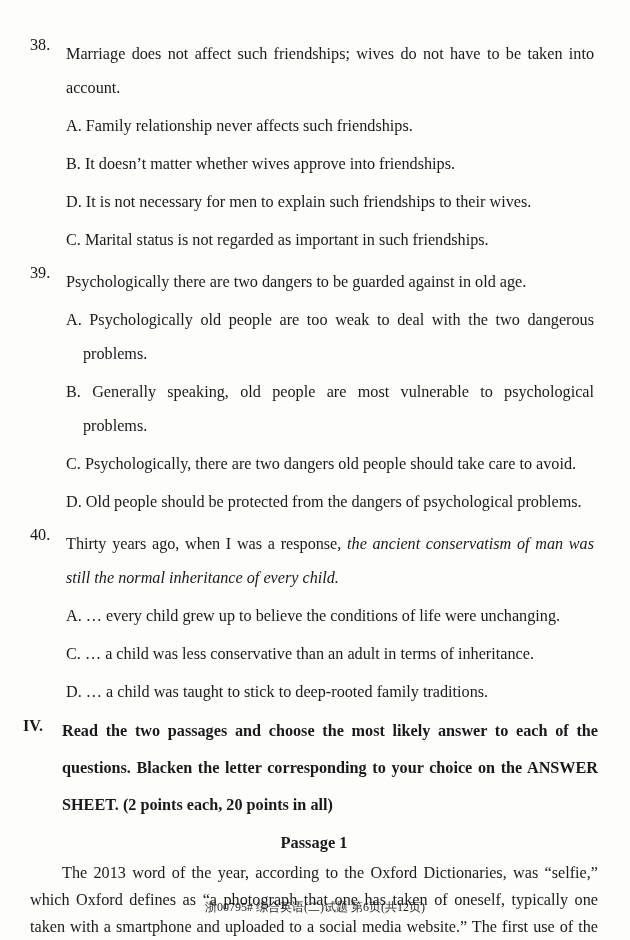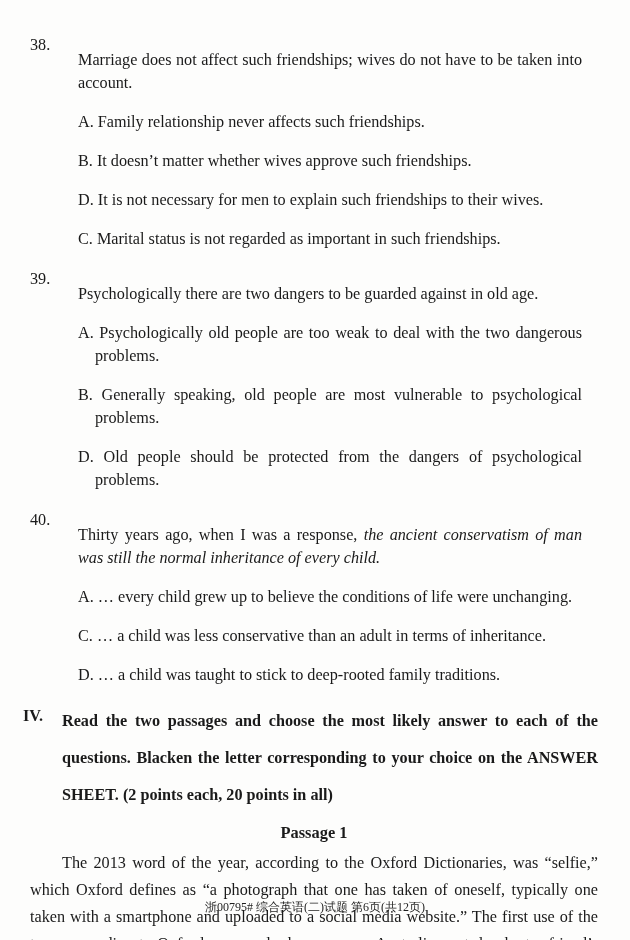--- a/index.html
+++ b/index.html
@@ -17,21 +17,21 @@
     color: #1a1a1a;
     font-size: 16.2px;
     overflow: hidden;
   }
   .question { display: flex; }
   .qnum {
     flex: 0 0 32px;
     line-height: 25.3px;
   }
   .qbody { flex: 1; min-width: 0; }
-  .qbody p { margin: 16px; line-height: 23px; }
+  .qbody p { margin: 4px; line-height: 34px; }
   .stem { text-align: justify; }
   .option {
     text-align: justify;
     padding-left: 17px;
     text-indent: -17px;
   }
   .italic { font-style: italic; }
 
   .section-block {
     display: flex;
@@ -82,32 +82,33 @@
 </head>
 <body>
 
 <div class="page">
 
   <section class="question">
     <span class="qnum">38.</span>
     <div class="qbody">
       <p class="stem">Marriage does not affect such friendships; wives do not have to be taken into account.</p>
       <p class="option">A. Family relationship never affects such friendships.</p>
-      <p class="option">B. It doesn’t matter whether wives approve such friendships.</p>
+      <p class="option">B. It doesn’t matter whether wives approve into friendships.</p>
       <p class="option">D. It is not necessary for men to explain such friendships to their wives.</p>
       <p class="option">C. Marital status is not regarded as important in such friendships.</p>
     </div>
   </section>
 
   <section class="question">
     <span class="qnum">39.</span>
     <div class="qbody">
       <p class="stem">Psychologically there are two dangers to be guarded against in old age.</p>
       <p class="option">A. Psychologically old people are too weak to deal with the two dangerous problems.</p>
       <p class="option">B. Generally speaking, old people are most vulnerable to psychological problems.</p>
+      <p class="option">C. Psychologically, there are two dangers old people should take care to avoid.</p>
       <p class="option">D. Old people should be protected from the dangers of psychological problems.</p>
     </div>
   </section>
 
   <section class="question">
     <span class="qnum">40.</span>
     <div class="qbody">
       <p class="stem"><span>Thirty years ago, when I was a response, </span><span class="italic">the ancient conservatism of man was still the normal inheritance of every child.</span></p>
       <p class="option">A. … every child grew up to believe the conditions of life were unchanging.</p>
       <p class="option">C. … a child was less conservative than an adult in terms of inheritance.</p>

